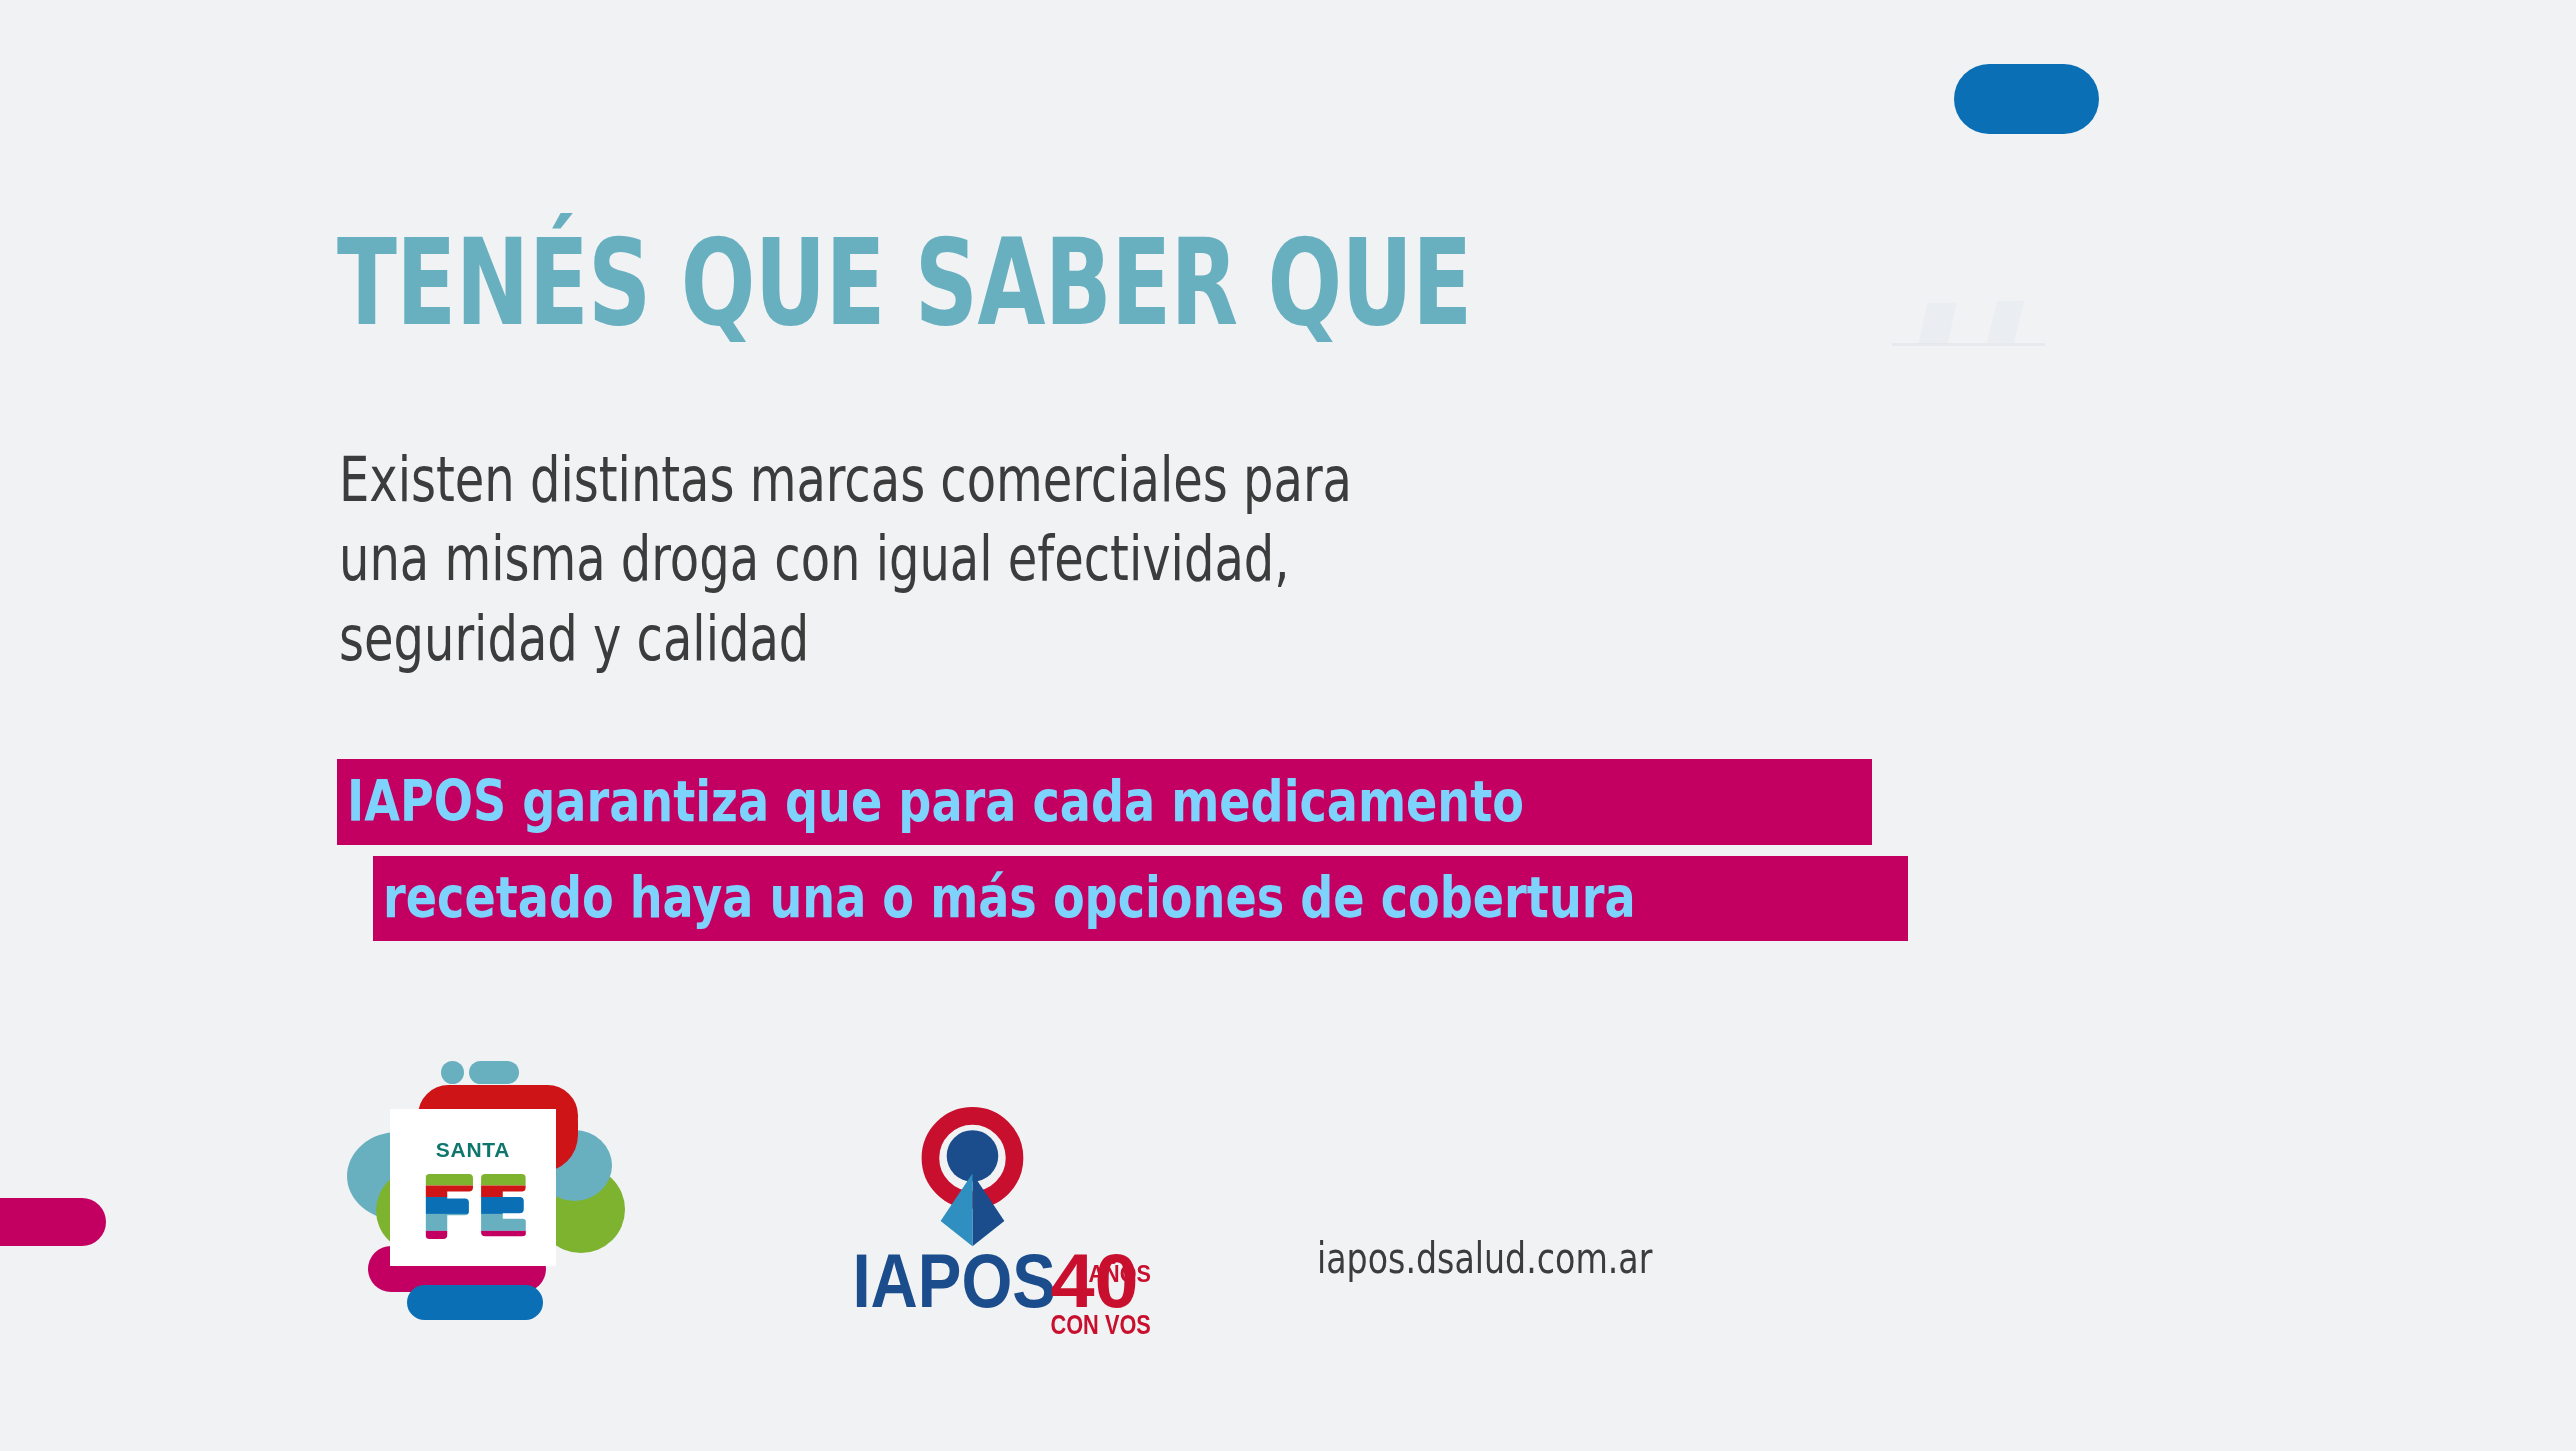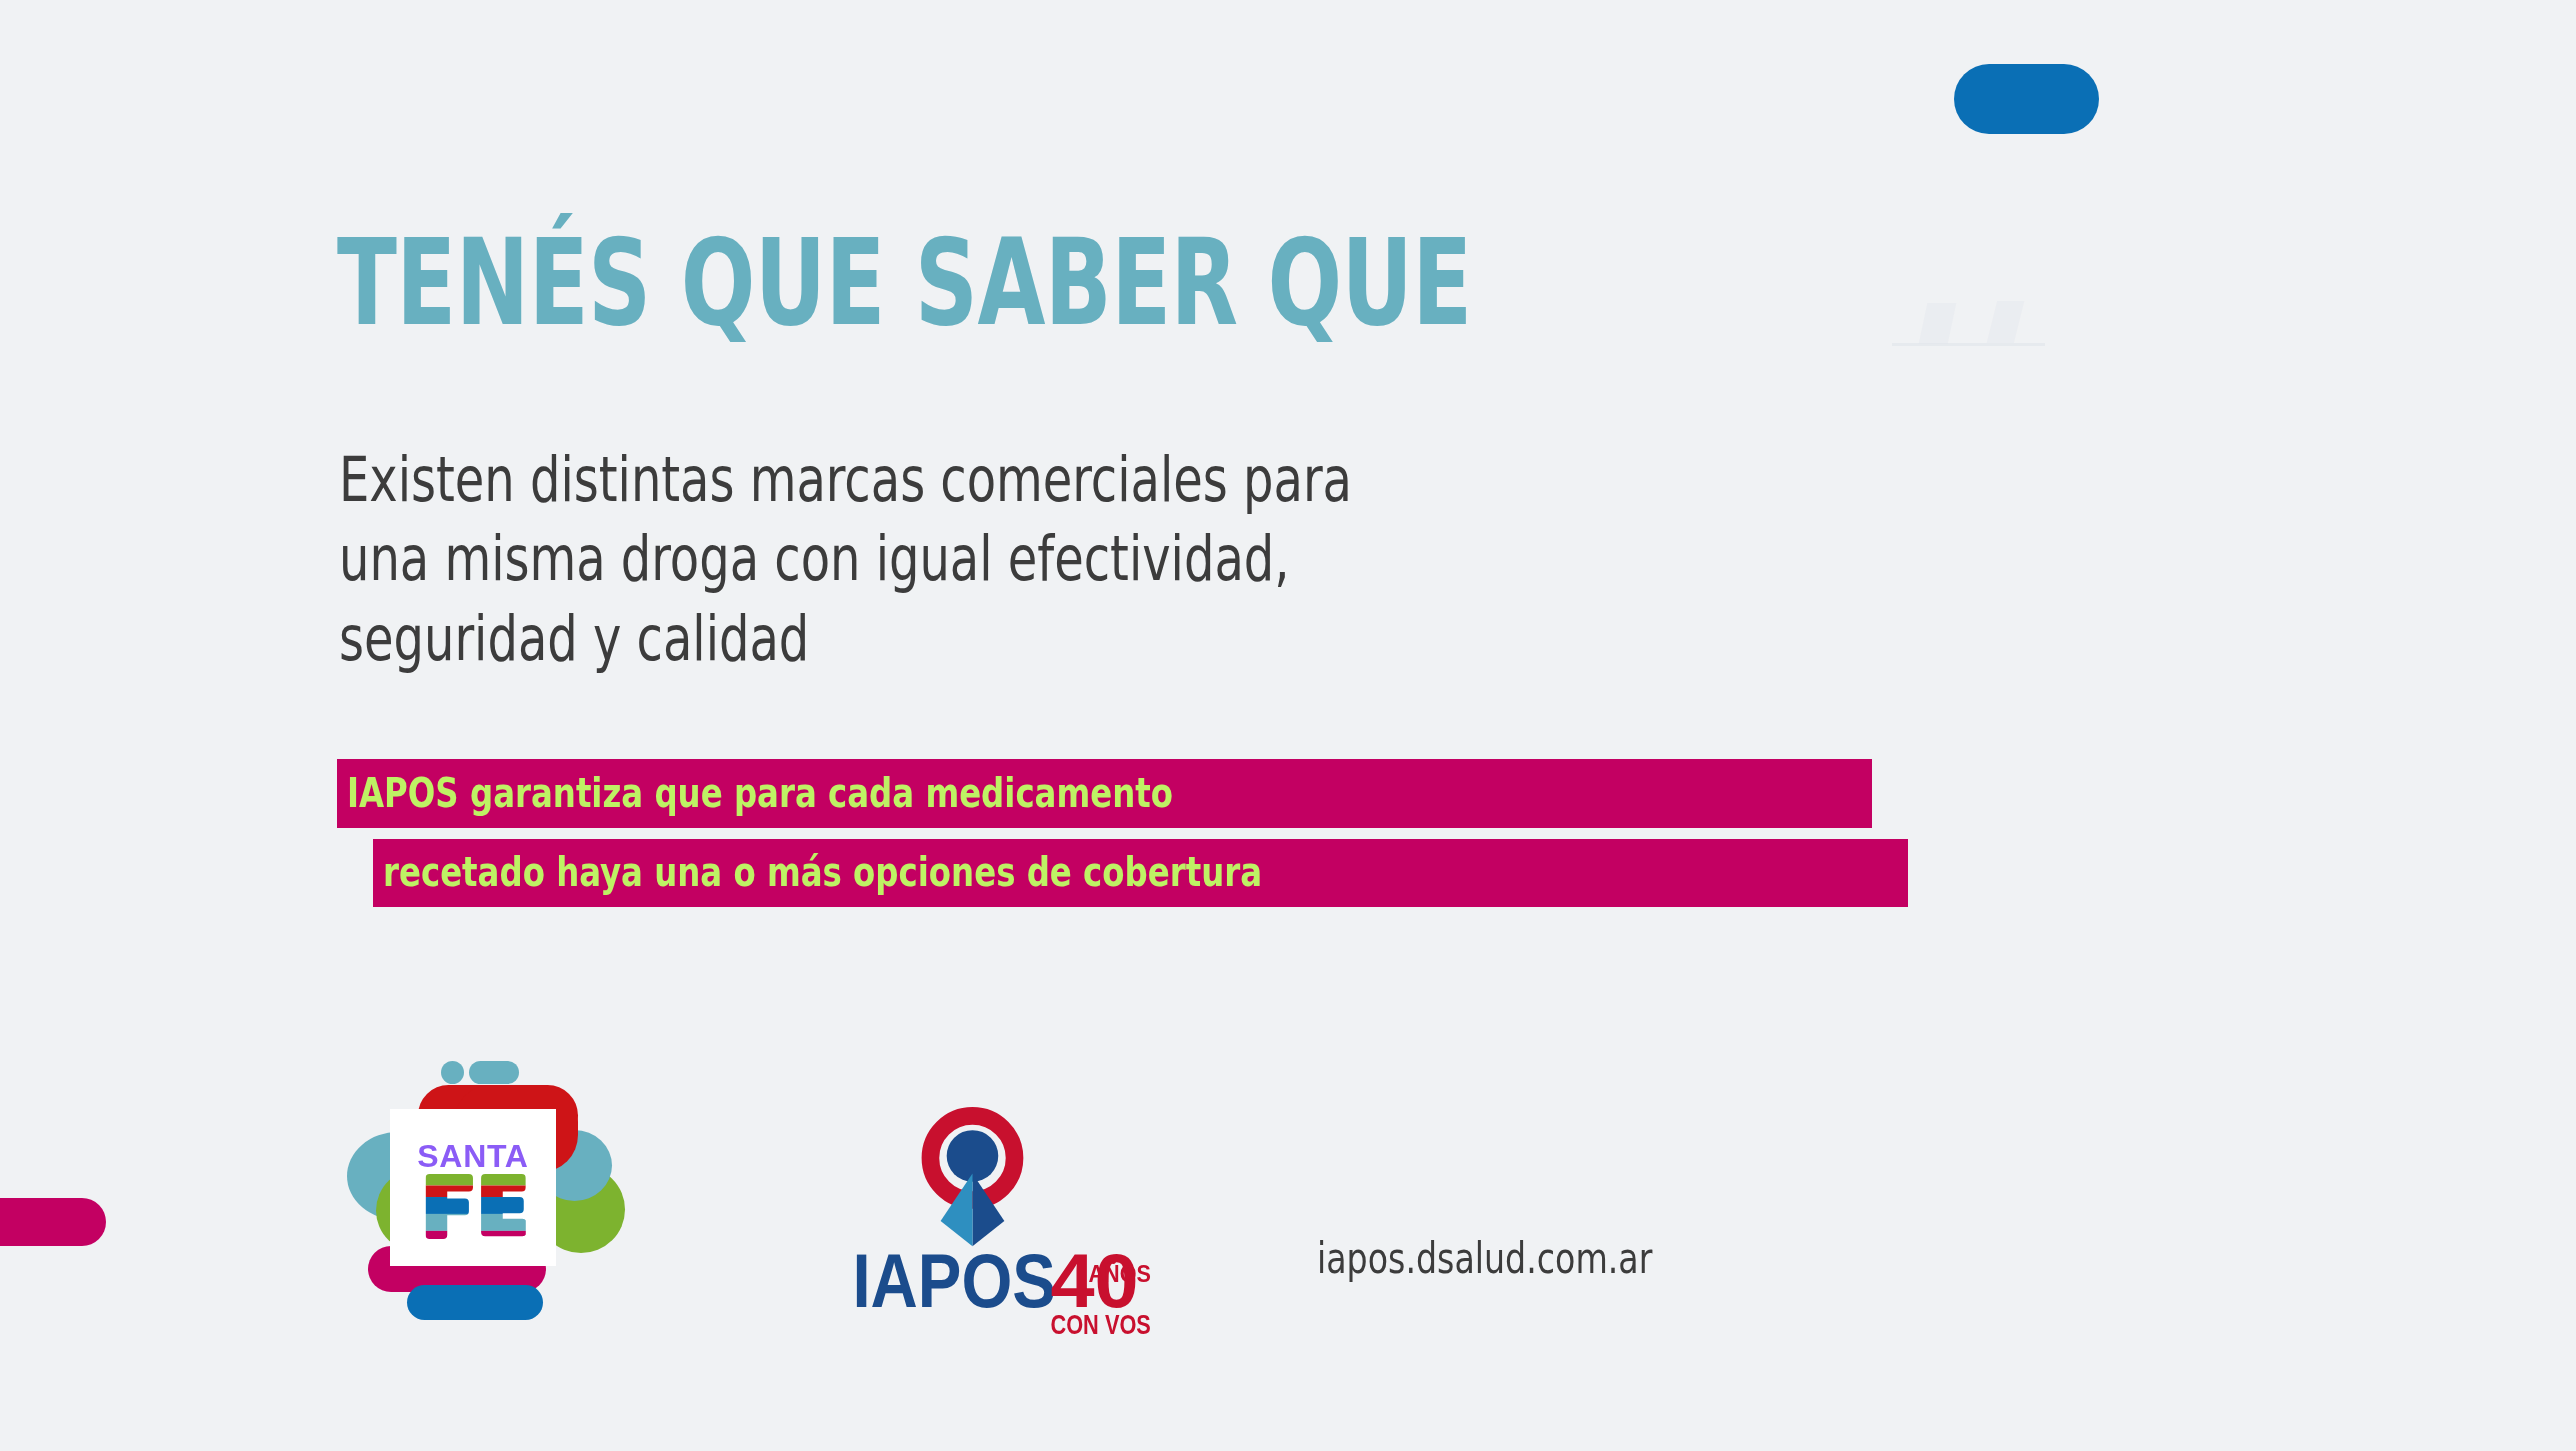--- a/index.html
+++ b/index.html
@@ -59,23 +59,23 @@
     transform: scaleX(.86);
     transform-origin: left top;
   }
   .body-copy .line { white-space: nowrap; display: block; }
 
   
   .hl-wrap { position: absolute; left: 337px; top: 759px; }
   .hl-bar {
     display: block;
     background: #C30062;
-    color: #bef264;
+    color: #7dd3fc;
     font-weight: 700;
-    font-size: 40px;
+    font-size: 57px;
     line-height: 1;
     padding: 13.6px 9.5px 15px 9.5px;
     white-space: nowrap;
     font-family: "Liberation Sans Narrow", "DejaVu Sans Condensed", "Liberation Sans", sans-serif;
     width: 1535px;
     box-sizing: border-box;
   }
   .hl-bar span { display:inline-block; transform: scaleX(.90); transform-origin: left center; }
   .hl-bar + .hl-bar { margin-top: 11px; margin-left: 36px; }
 
@@ -91,21 +91,21 @@
   .sf-green-circ2{ left: 198px; top: 117px; width: 88px; height: 87px; background: #7DB32F; border-radius: 50%; }
   .sf-teal-circ2 { left: 198px; top: 81px; width: 75px; height: 71px; background: #68B0C0; border-radius: 50%; }
   .sf-magenta    { left: 28.5px;  top: 197px; width: 178px; height: 46px;  background: #C30062; border-radius: 23px; }
   .sf-blue       { left: 68px; top: 236px; width: 136px; height: 35px;  background: #0A6FB5; border-radius: 17.6px; }
   .sf-card {
     position: absolute; left: 51px; top: 60px;
     width: 166px; height: 157px; background: #ffffff;
   }
   .sf-santa {
     position: absolute; left: 50%; top: 28.5px; transform: translateX(-50%);
-    font-size: 32px; font-weight: 700; letter-spacing: 0.7px; color: #8b5cf6;
+    font-size: 21px; font-weight: 700; letter-spacing: 0.7px; color: #0f766e;
     font-family: "Liberation Sans", sans-serif;
   }
   .sf-fe { position: absolute; left: 34px; top: 65px; width: 102px; height: 65px; }
   .sf-fe svg { display: block; }
 
   
   .iapos-logo { position: absolute; left: 847px; top: 1100px; width: 312px; height: 238px; }
   .iapos-logo svg { display: block; }
 
   

